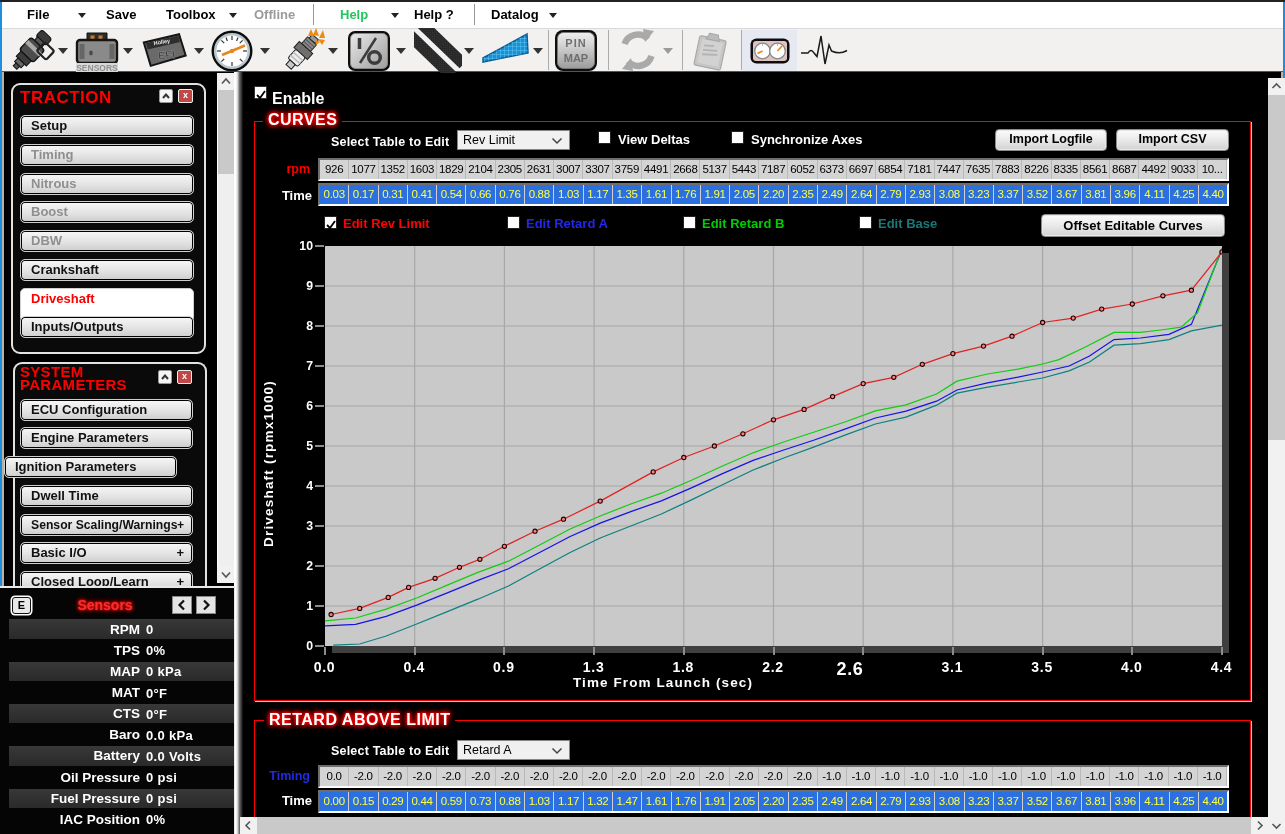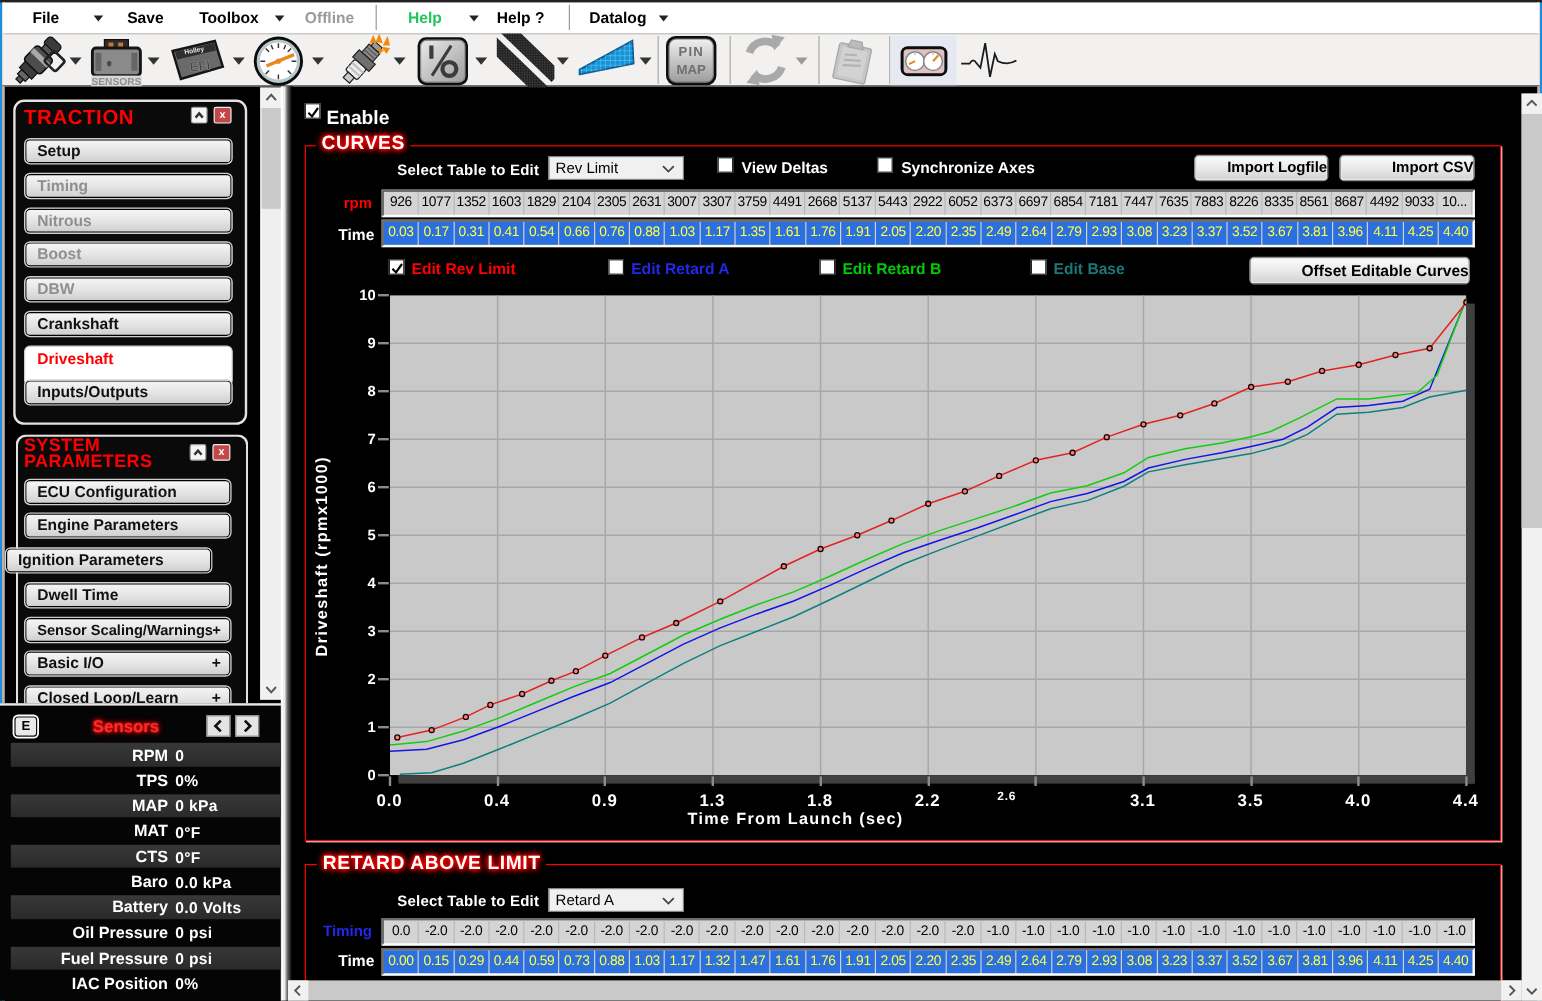--- a/index.html
+++ b/index.html
@@ -3,21 +3,21 @@
 <style>
 *{margin:0;padding:0;box-sizing:border-box}
 html,body{width:1285px;height:834px;overflow:hidden;background:#000}
 body{font-family:"Liberation Sans",sans-serif;position:relative}
 .abs{position:absolute}
 .b{font-weight:bold}
 .wt{color:#fff}
 .panel{position:absolute;background:#0a0a0a;border:2px solid #e2e2e2;border-radius:9px}
 .pbtn{position:absolute;border:1px solid #cfcfcf;border-radius:5px;background:linear-gradient(#f7f7f7,#e3e3e3 55%,#cdcdcd);box-shadow:0 0 0 1px #000 inset;color:#111;font-weight:bold;font-size:13px;line-height:20px;padding-left:10px;white-space:nowrap}
 .pbtn.dis{color:#8f8f8f}
-.gbtn{position:absolute;border:1px solid #8a8a8a;border-radius:4px;background:linear-gradient(#fcfcfc,#e9e9e9 50%,#d2d2d2);box-shadow:0 0 0 1px #e8e8e8 inset;color:#000;font-weight:bold;font-size:12.5px;text-align:right;white-space:nowrap}
+.gbtn{position:absolute;border:1px solid #8a8a8a;border-radius:4px;background:linear-gradient(#fcfcfc,#e9e9e9 50%,#d2d2d2);box-shadow:0 0 0 1px #e8e8e8 inset;color:#000;font-weight:bold;font-size:12.5px;text-align:center;white-space:nowrap}
 .cb{position:absolute;width:13px;height:13px;background:#fff;border:1px solid #222}
 .rowlbl{position:absolute;font-weight:bold;font-size:12.5px;text-align:right;white-space:nowrap}
 .cellgray{position:absolute;background:#d4d4d4;border-top:2px solid #6e6e6e;border-left:2px solid #6e6e6e;border-bottom:2px solid #fdfdfd;border-right:2px solid #fdfdfd;display:flex}
 .cellgray div{flex:1;border-right:1px solid #b9b9b9;color:#000;font-size:11.5px;text-align:center;line-height:18px;letter-spacing:-0.3px}
 .cellblue{position:absolute;background:#cfcfcf;border-top:2px solid #6e6e6e;border-left:2px solid #6e6e6e;border-bottom:2px solid #fdfdfd;border-right:2px solid #fdfdfd;display:flex;gap:1px;padding:0}
 .cellblue div{flex:1;background:#2c70e0;color:#ffff46;font-size:11.5px;text-align:center;line-height:19px;letter-spacing:-0.3px}
 .glowred{color:#fff;font-weight:bold;text-shadow:0 0 3px #f00,0 0 5px #f00,0 0 7px #f00,0 0 4px #f00}
 </style></head>
 <body>
 
@@ -304,21 +304,21 @@
     <div>2104</div>
     <div>2305</div>
     <div>2631</div>
     <div>3007</div>
     <div>3307</div>
     <div>3759</div>
     <div>4491</div>
     <div>2668</div>
     <div>5137</div>
     <div>5443</div>
-    <div>2922</div>
+    <div>7187</div>
     <div>6052</div>
     <div>6373</div>
     <div>6697</div>
     <div>6854</div>
     <div>7181</div>
     <div>7447</div>
     <div>7635</div>
     <div>7883</div>
     <div>8226</div>
     <div>8335</div>
@@ -458,21 +458,21 @@
 <div class="abs b wt" style="left:394.2px;top:658.5px;width:40px;text-align:center;font-size:14px;letter-spacing:0.7px">0.4</div>
 <div class="abs" style="left:413.7px;top:647px;width:2px;height:8px;background:#8c8c8c"></div>
 <div class="abs b wt" style="left:483.9px;top:658.5px;width:40px;text-align:center;font-size:14px;letter-spacing:0.7px">0.9</div>
 <div class="abs" style="left:503.4px;top:647px;width:2px;height:8px;background:#8c8c8c"></div>
 <div class="abs b wt" style="left:573.6px;top:658.5px;width:40px;text-align:center;font-size:14px;letter-spacing:0.7px">1.3</div>
 <div class="abs" style="left:593.1px;top:647px;width:2px;height:8px;background:#8c8c8c"></div>
 <div class="abs b wt" style="left:663.3px;top:658.5px;width:40px;text-align:center;font-size:14px;letter-spacing:0.7px">1.8</div>
 <div class="abs" style="left:682.8px;top:647px;width:2px;height:8px;background:#8c8c8c"></div>
 <div class="abs b wt" style="left:753.0px;top:658.5px;width:40px;text-align:center;font-size:14px;letter-spacing:0.7px">2.2</div>
 <div class="abs" style="left:772.5px;top:647px;width:2px;height:8px;background:#8c8c8c"></div>
-<div class="abs b wt" style="left:807px;top:658.5px;width:40px;text-align:right;font-size:10px;letter-spacing:0.7px">2.6</div>
+<div class="abs b wt" style="left:830px;top:658.5px;width:40px;text-align:center;font-size:18px;letter-spacing:0.7px">2.6</div>
 <div class="abs" style="left:862.2px;top:647px;width:2px;height:8px;background:#8c8c8c"></div>
 <div class="abs b wt" style="left:932.4px;top:658.5px;width:40px;text-align:center;font-size:14px;letter-spacing:0.7px">3.1</div>
 <div class="abs" style="left:951.9px;top:647px;width:2px;height:8px;background:#8c8c8c"></div>
 <div class="abs b wt" style="left:1022.0999999999999px;top:658.5px;width:40px;text-align:center;font-size:14px;letter-spacing:0.7px">3.5</div>
 <div class="abs" style="left:1041.6px;top:647px;width:2px;height:8px;background:#8c8c8c"></div>
 <div class="abs b wt" style="left:1111.8px;top:658.5px;width:40px;text-align:center;font-size:14px;letter-spacing:0.7px">4.0</div>
 <div class="abs" style="left:1131.3px;top:647px;width:2px;height:8px;background:#8c8c8c"></div>
 <div class="abs b wt" style="left:1201.5px;top:658.5px;width:40px;text-align:center;font-size:14px;letter-spacing:0.7px">4.4</div>
 <div class="abs" style="left:1221.0px;top:647px;width:2px;height:8px;background:#8c8c8c"></div>
 <div class="abs b wt" style="left:573px;top:674.5px;width:400px;font-size:13.5px;letter-spacing:1.1px">Time From Launch (sec)</div>

